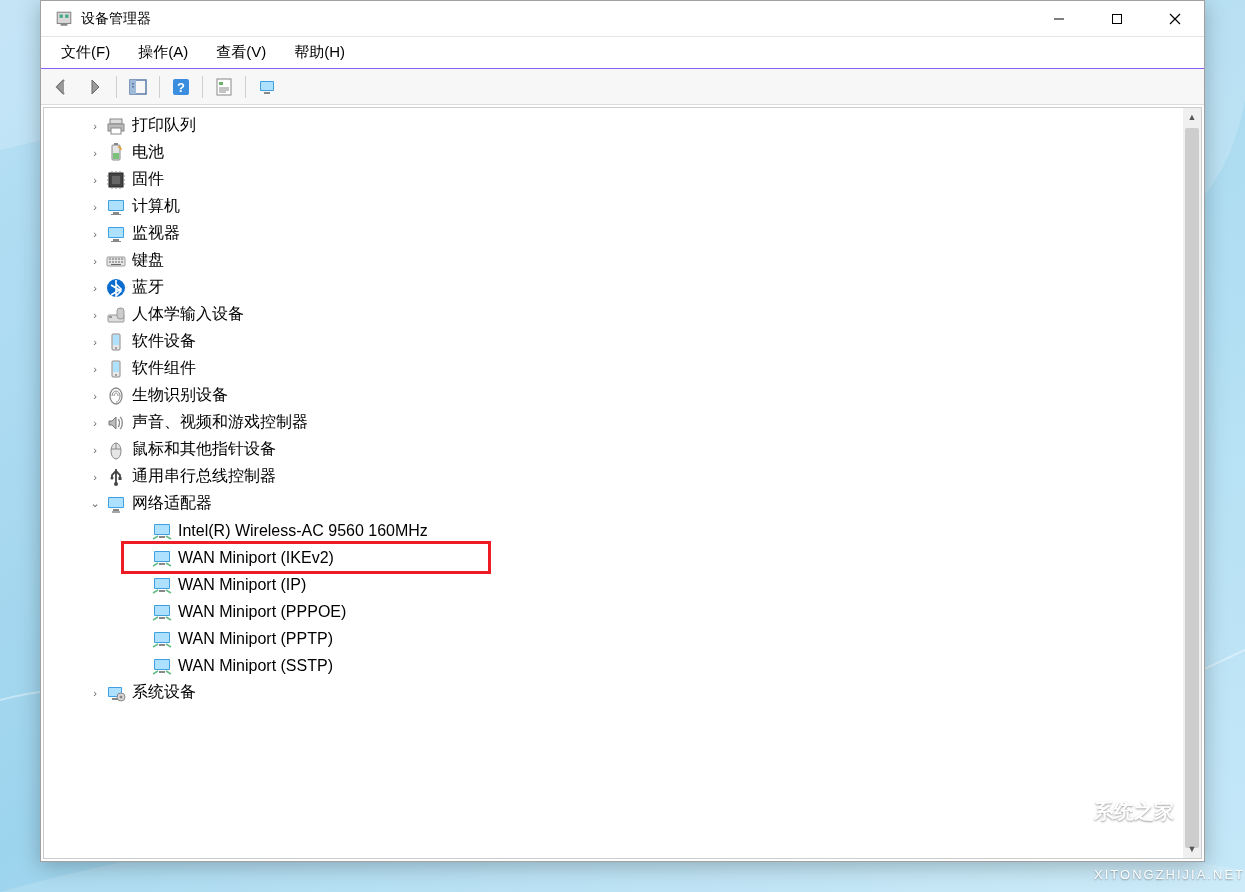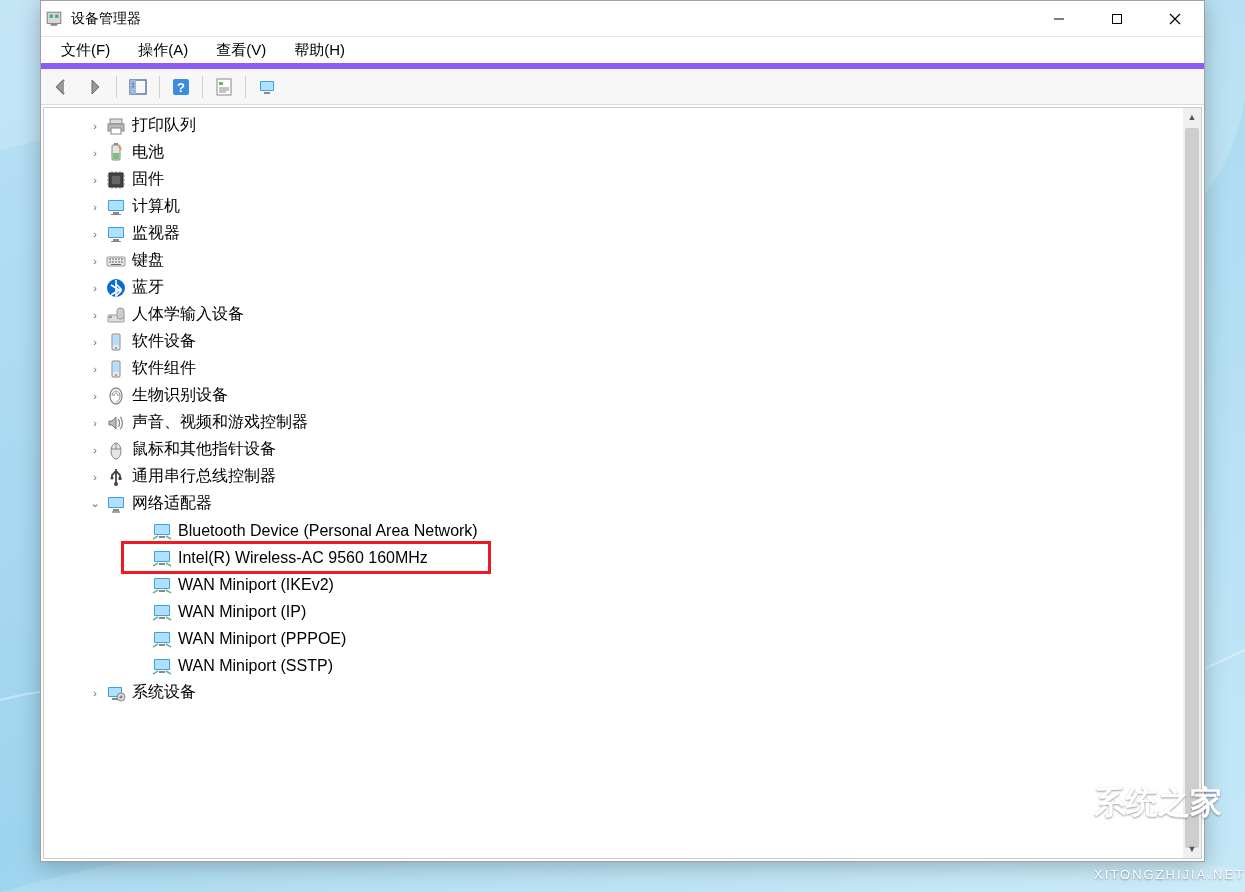--- a/index.html
+++ b/index.html
@@ -8,32 +8,32 @@
   background: linear-gradient(135deg, #b8e0f5 0%, #9dd4ed 40%, #c5e8f8 100%);
   position: relative; overflow: hidden;
 }
 .bg-curve { position: absolute; inset: 0; pointer-events: none; }
 .window {
   position: absolute; left: 40px; top: 0; width: 1165px; height: 862px;
   background: #fff; border: 1px solid #a0a0a0; box-shadow: 0 4px 20px rgba(0,0,0,.25);
   display: flex; flex-direction: column;
 }
 .titlebar {
-  height: 36px; display: flex; align-items: center; padding-left: 4px;
+  height: 36px; display: flex; align-items: center; padding-left: 14px;
   background: #fff; border-bottom: 1px solid #e5e5e5;
 }
 .title-icon { width: 18px; height: 18px; margin-right: 8px; }
 .title-text { font-size: 14px; flex: 1; color: #000; }
 .win-ctrls { display: flex; height: 100%; }
 .win-ctrl { width: 58px; display: flex; align-items: center; justify-content: center; cursor: default; }
 .win-ctrl svg { width: 12px; height: 12px; }
 
 .menubar {
   height: 32px; display: flex; align-items: center; padding-left: 6px;
-  background: #fff; border-bottom: 6px solid #8b5cf6; font-size: 15px;
+  background: #fff; border-bottom: 1px solid #8b5cf6; font-size: 15px;
 }
 .menu-item { padding: 4px 14px; cursor: default; }
 
 .toolbar {
   height: 36px; display: flex; align-items: center; padding: 0 4px; gap: 2px;
   background: #f7f7f7; border-bottom: 1px solid #ddd;
 }
 .tool-btn {
   width: 32px; height: 28px; display: flex; align-items: center; justify-content: center;
   border: 1px solid transparent; border-radius: 2px; cursor: default;
@@ -303,30 +303,20 @@
           <span>网络适配器</span>
         </div>
         <div class="tree-row lv2">
           <span class="chevron none"></span>
           <svg class="node-icon" viewBox="0 0 20 20">
             <rect x="2" y="3" width="16" height="11" rx="1" fill="#3ea0e0"></rect>
             <rect x="3" y="4" width="14" height="9" fill="#aee0ff"></rect>
             <rect x="7" y="15" width="6" height="2" fill="#888"></rect>
             <path d="M1 18l5-3M19 18l-5-3" stroke="#6b8" stroke-width="1.5"></path>
           </svg>
-          <span>Bluetooth Device (Personal Area Network)</span>
-        </div>
-        <div class="tree-row lv2">
-          <span class="chevron none"></span>
-          <svg class="node-icon" viewBox="0 0 20 20">
-            <rect x="2" y="3" width="16" height="11" rx="1" fill="#3ea0e0"></rect>
-            <rect x="3" y="4" width="14" height="9" fill="#aee0ff"></rect>
-            <rect x="7" y="15" width="6" height="2" fill="#888"></rect>
-            <path d="M1 18l5-3M19 18l-5-3" stroke="#6b8" stroke-width="1.5"></path>
-          </svg>
           <span>Intel(R) Wireless-AC 9560 160MHz</span>
         </div>
         <div class="tree-row lv2">
           <span class="chevron none"></span>
           <svg class="node-icon" viewBox="0 0 20 20">
             <rect x="2" y="3" width="16" height="11" rx="1" fill="#3ea0e0"></rect>
             <rect x="3" y="4" width="14" height="9" fill="#aee0ff"></rect>
             <rect x="7" y="15" width="6" height="2" fill="#888"></rect>
             <path d="M1 18l5-3M19 18l-5-3" stroke="#6b8" stroke-width="1.5"></path>
           </svg>
@@ -344,20 +334,30 @@
         </div>
         <div class="tree-row lv2">
           <span class="chevron none"></span>
           <svg class="node-icon" viewBox="0 0 20 20">
             <rect x="2" y="3" width="16" height="11" rx="1" fill="#3ea0e0"></rect>
             <rect x="3" y="4" width="14" height="9" fill="#aee0ff"></rect>
             <rect x="7" y="15" width="6" height="2" fill="#888"></rect>
             <path d="M1 18l5-3M19 18l-5-3" stroke="#6b8" stroke-width="1.5"></path>
           </svg>
           <span>WAN Miniport (PPPOE)</span>
+        </div>
+        <div class="tree-row lv2">
+          <span class="chevron none"></span>
+          <svg class="node-icon" viewBox="0 0 20 20">
+            <rect x="2" y="3" width="16" height="11" rx="1" fill="#3ea0e0"></rect>
+            <rect x="3" y="4" width="14" height="9" fill="#aee0ff"></rect>
+            <rect x="7" y="15" width="6" height="2" fill="#888"></rect>
+            <path d="M1 18l5-3M19 18l-5-3" stroke="#6b8" stroke-width="1.5"></path>
+          </svg>
+          <span>WAN Miniport (PPTP)</span>
         </div>
         <div class="tree-row lv2">
           <span class="chevron none"></span>
           <svg class="node-icon" viewBox="0 0 20 20">
             <rect x="2" y="3" width="16" height="11" rx="1" fill="#3ea0e0"></rect>
             <rect x="3" y="4" width="14" height="9" fill="#aee0ff"></rect>
             <rect x="7" y="15" width="6" height="2" fill="#888"></rect>
             <path d="M1 18l5-3M19 18l-5-3" stroke="#6b8" stroke-width="1.5"></path>
           </svg>
           <span>WAN Miniport (SSTP)</span>
@@ -383,16 +383,16 @@
   </div>
 </div>
 
 <div class="watermark">
   <svg class="wm-logo" viewBox="0 0 48 48">
     <path d="M24 6 L42 18 V40 H6 V18 Z" fill="none" stroke="#fff" stroke-width="3"></path>
     <path d="M18 40 V26 H30 V40" fill="none" stroke="#fff" stroke-width="3"></path>
     <path d="M34 14 l10 -4 M36 20 l10 0" stroke="#fff" stroke-width="2"></path>
   </svg>
   <div>
-    <div style="font-size:32px;font-weight:bold">系统之家</div>
+    <div style="font-size:20px;font-weight:bold">系统之家</div>
     <small>XITONGZHIJIA.NET</small>
   </div>
 </div>
 
 </body></html>

